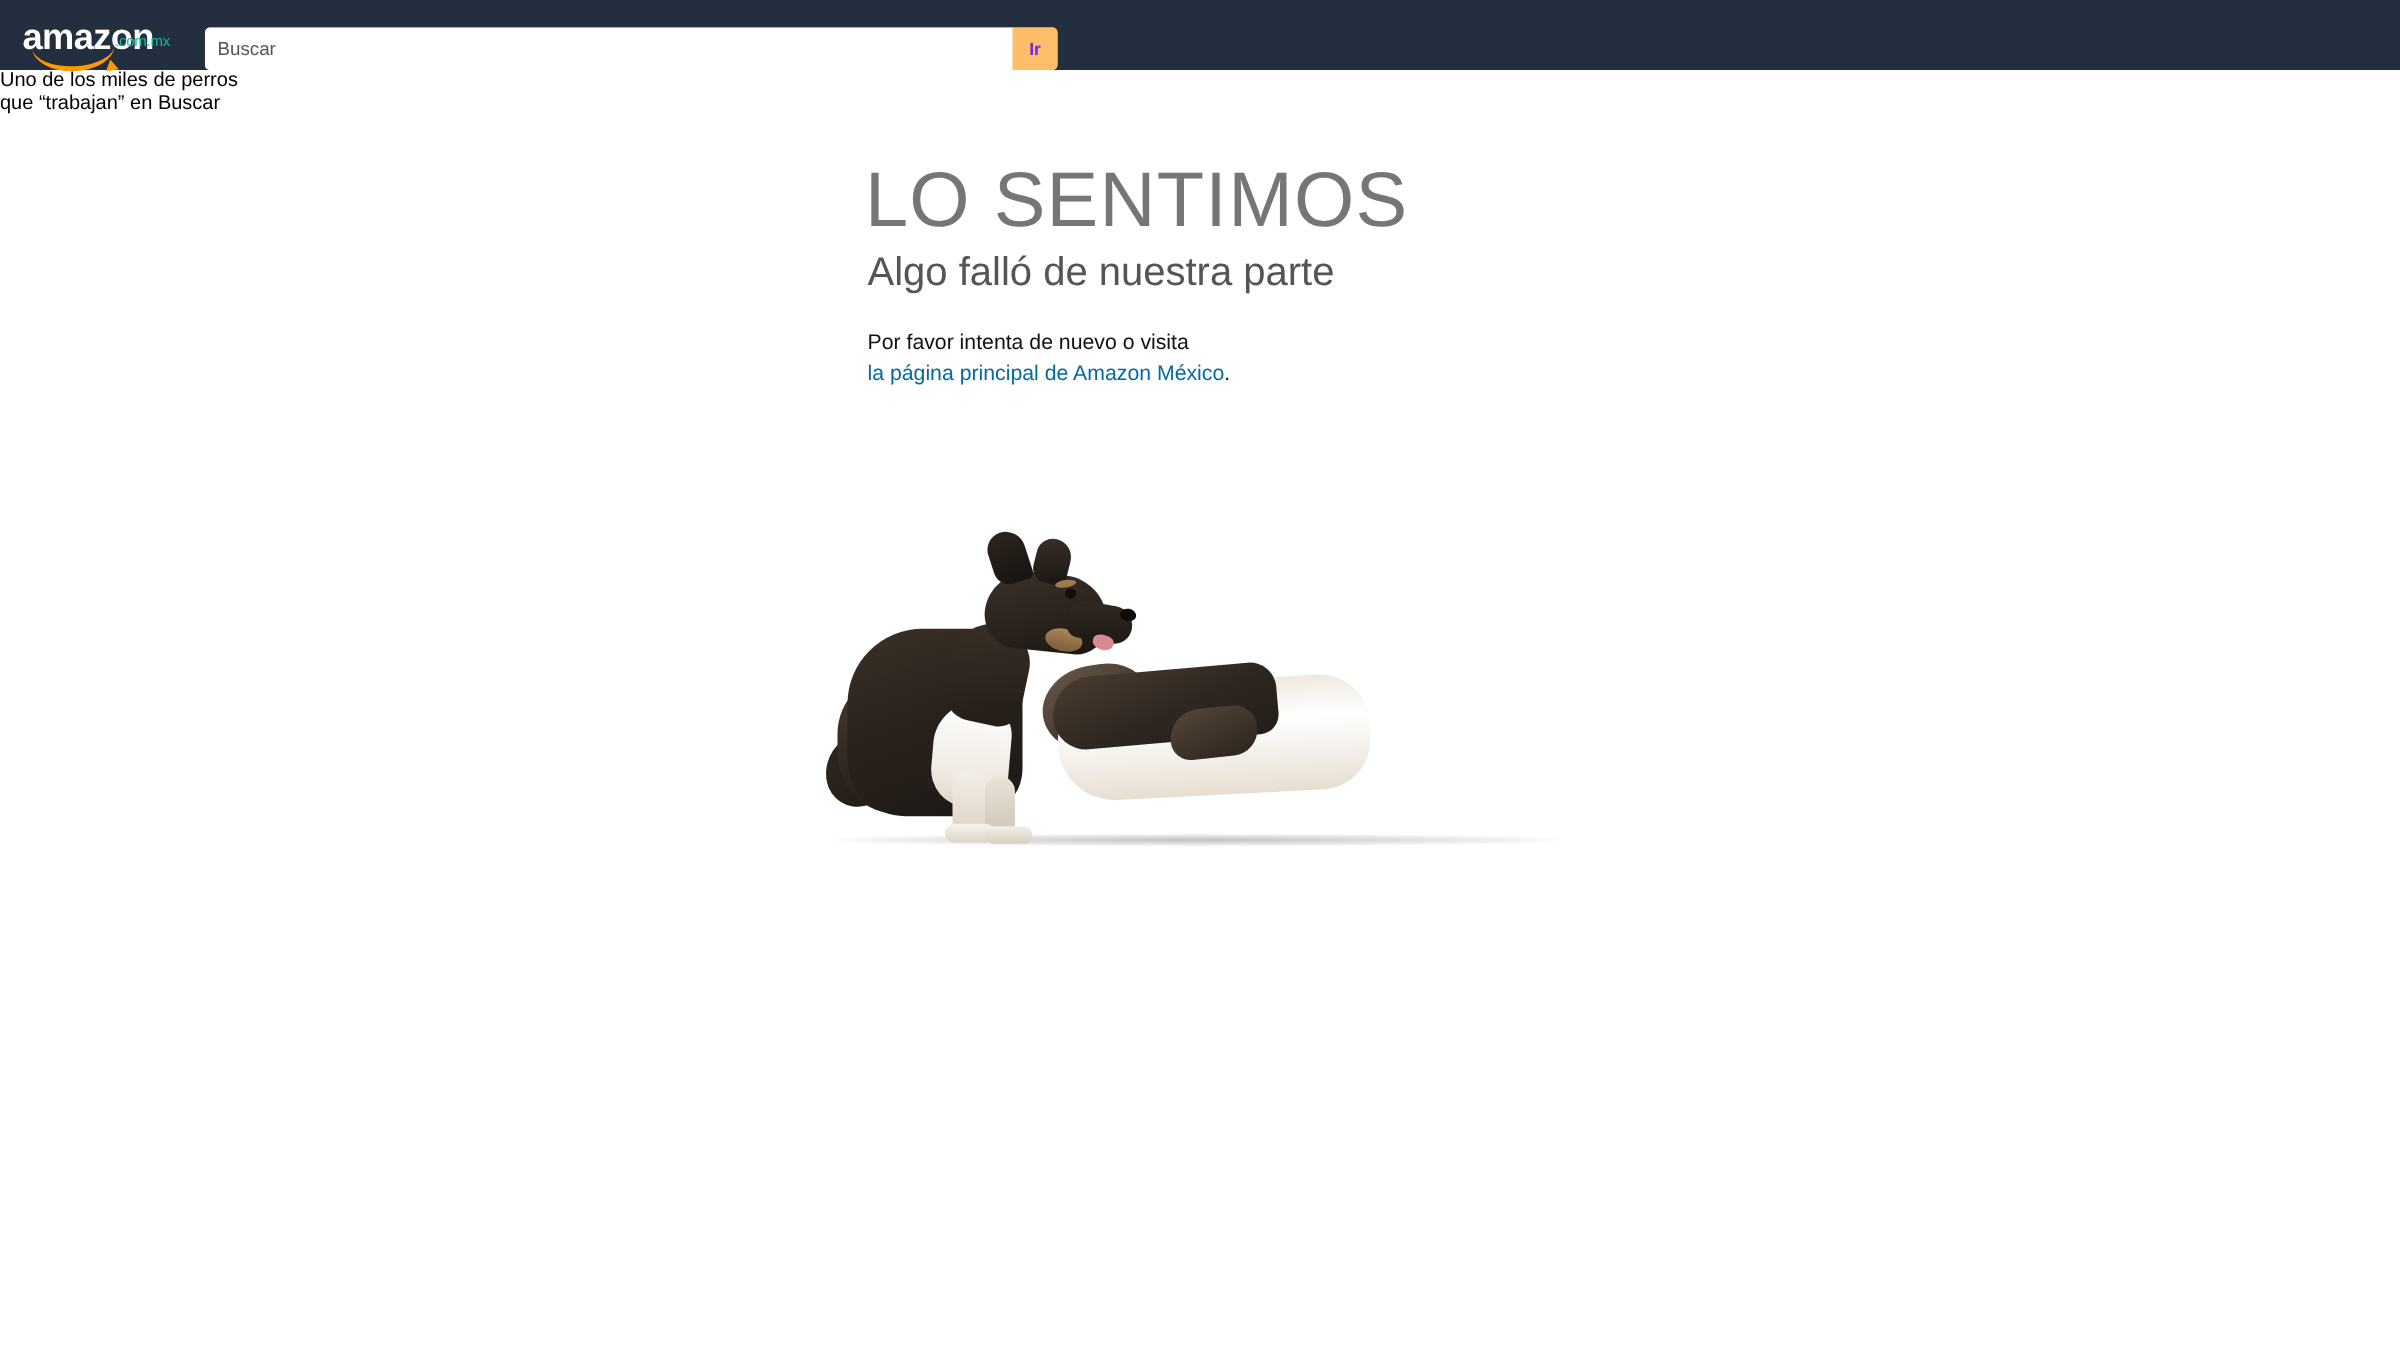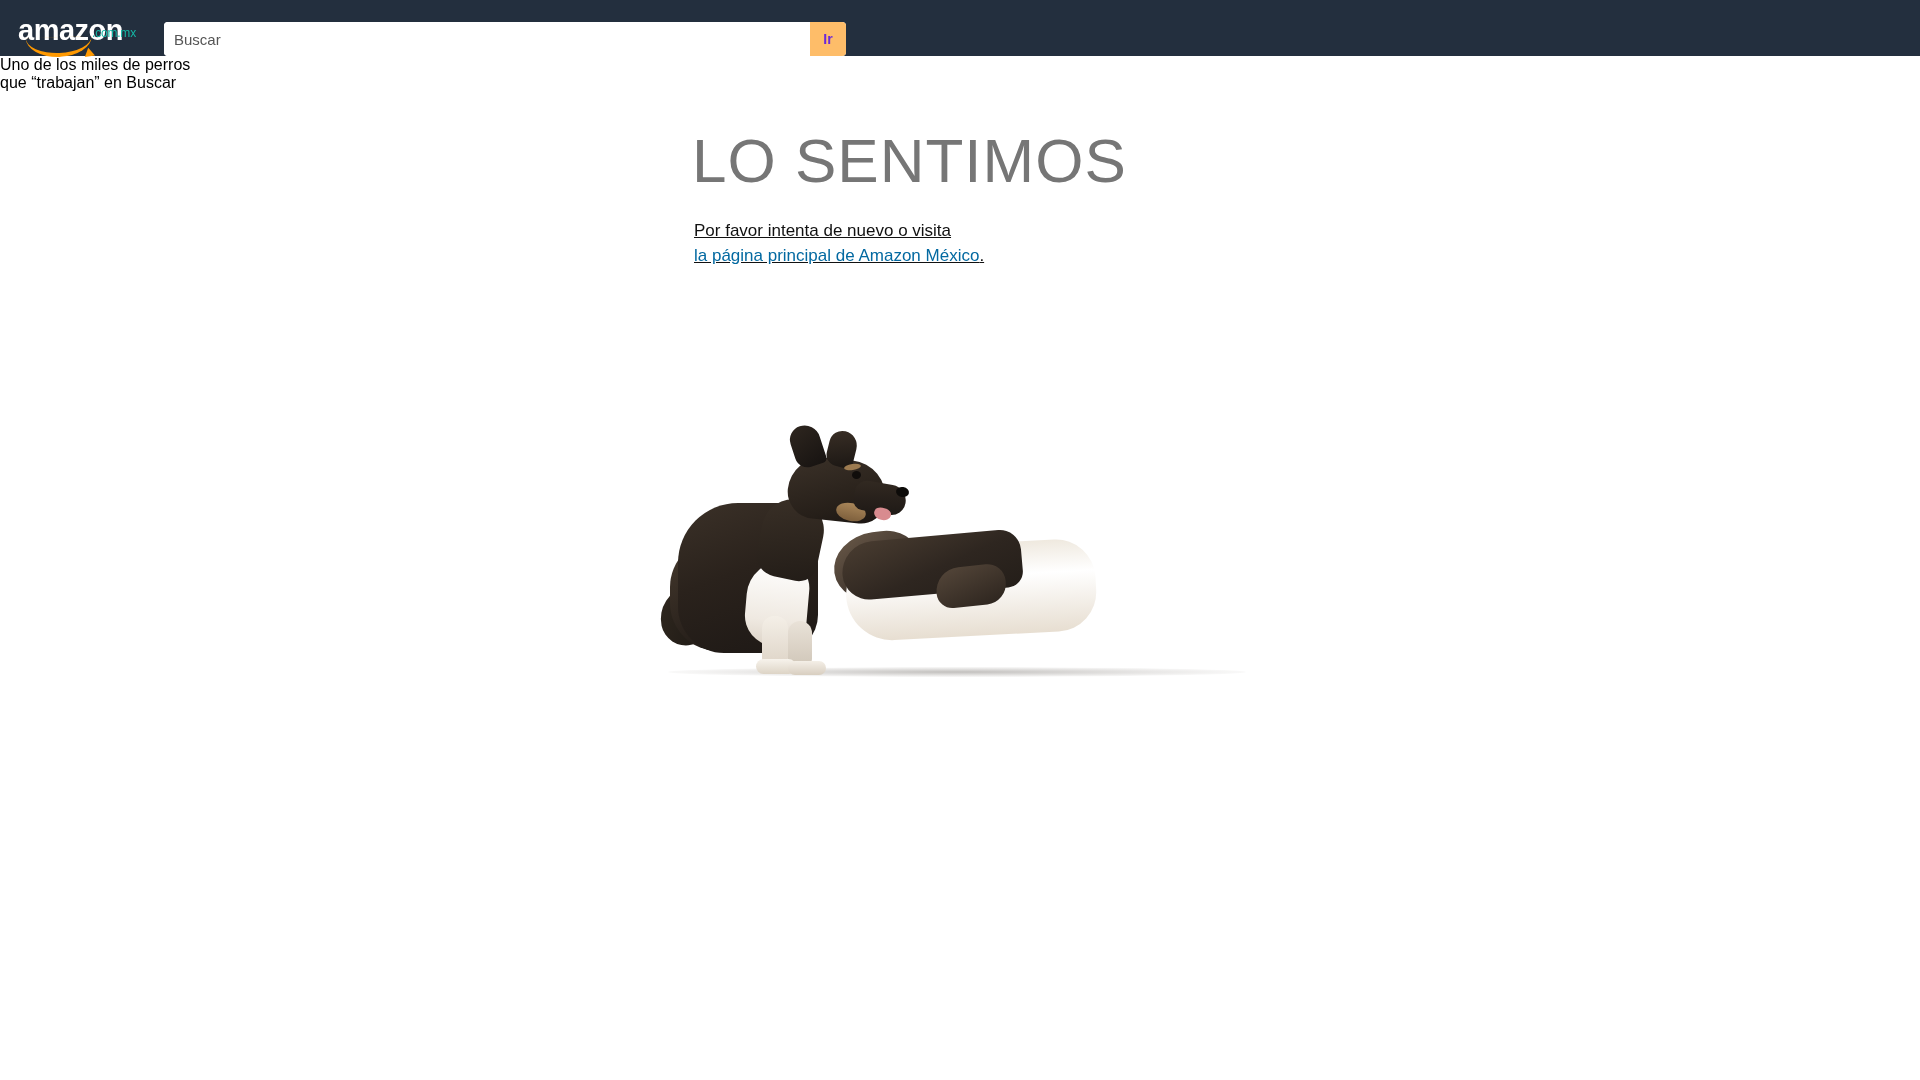--- a/index.html
+++ b/index.html
@@ -129,21 +129,20 @@
     font-size: 32px;
     color: #555555;
     margin: 6px 0 0 2px;
     font-weight: normal;
   }
   .para {
     font-size: 17px;
     color: #111111;
     margin: 26px 0 0 2px;
     line-height: 1.45;
-    text-decoration: underline;
   }
   .para a {
     color: #0369a1;
     text-decoration: none;
   }
 
   
   .dog-figure {
     position: absolute;
     left: 668px;
@@ -408,20 +407,21 @@
     <input class="search-input" type="text" placeholder="Buscar" style="">
     <button class="search-button">Ir</button>
   </div>
 
 </div>
 
 <div class="content">
 
   <div class="error-block">
     <h1 class="title-big">LO SENTIMOS</h1>
+    <div class="title-sub">Algo falló de nuestra parte</div>
     <p class="para">
       <span>Por favor intenta de nuevo o visita</span><br>
       <a href="#">la página principal de Amazon México</a><span>.</span>
     </p>
   </div>
 
   <div class="dog-figure">
     <div class="ground-shadow"></div>
 
     <div class="dog-sit">

